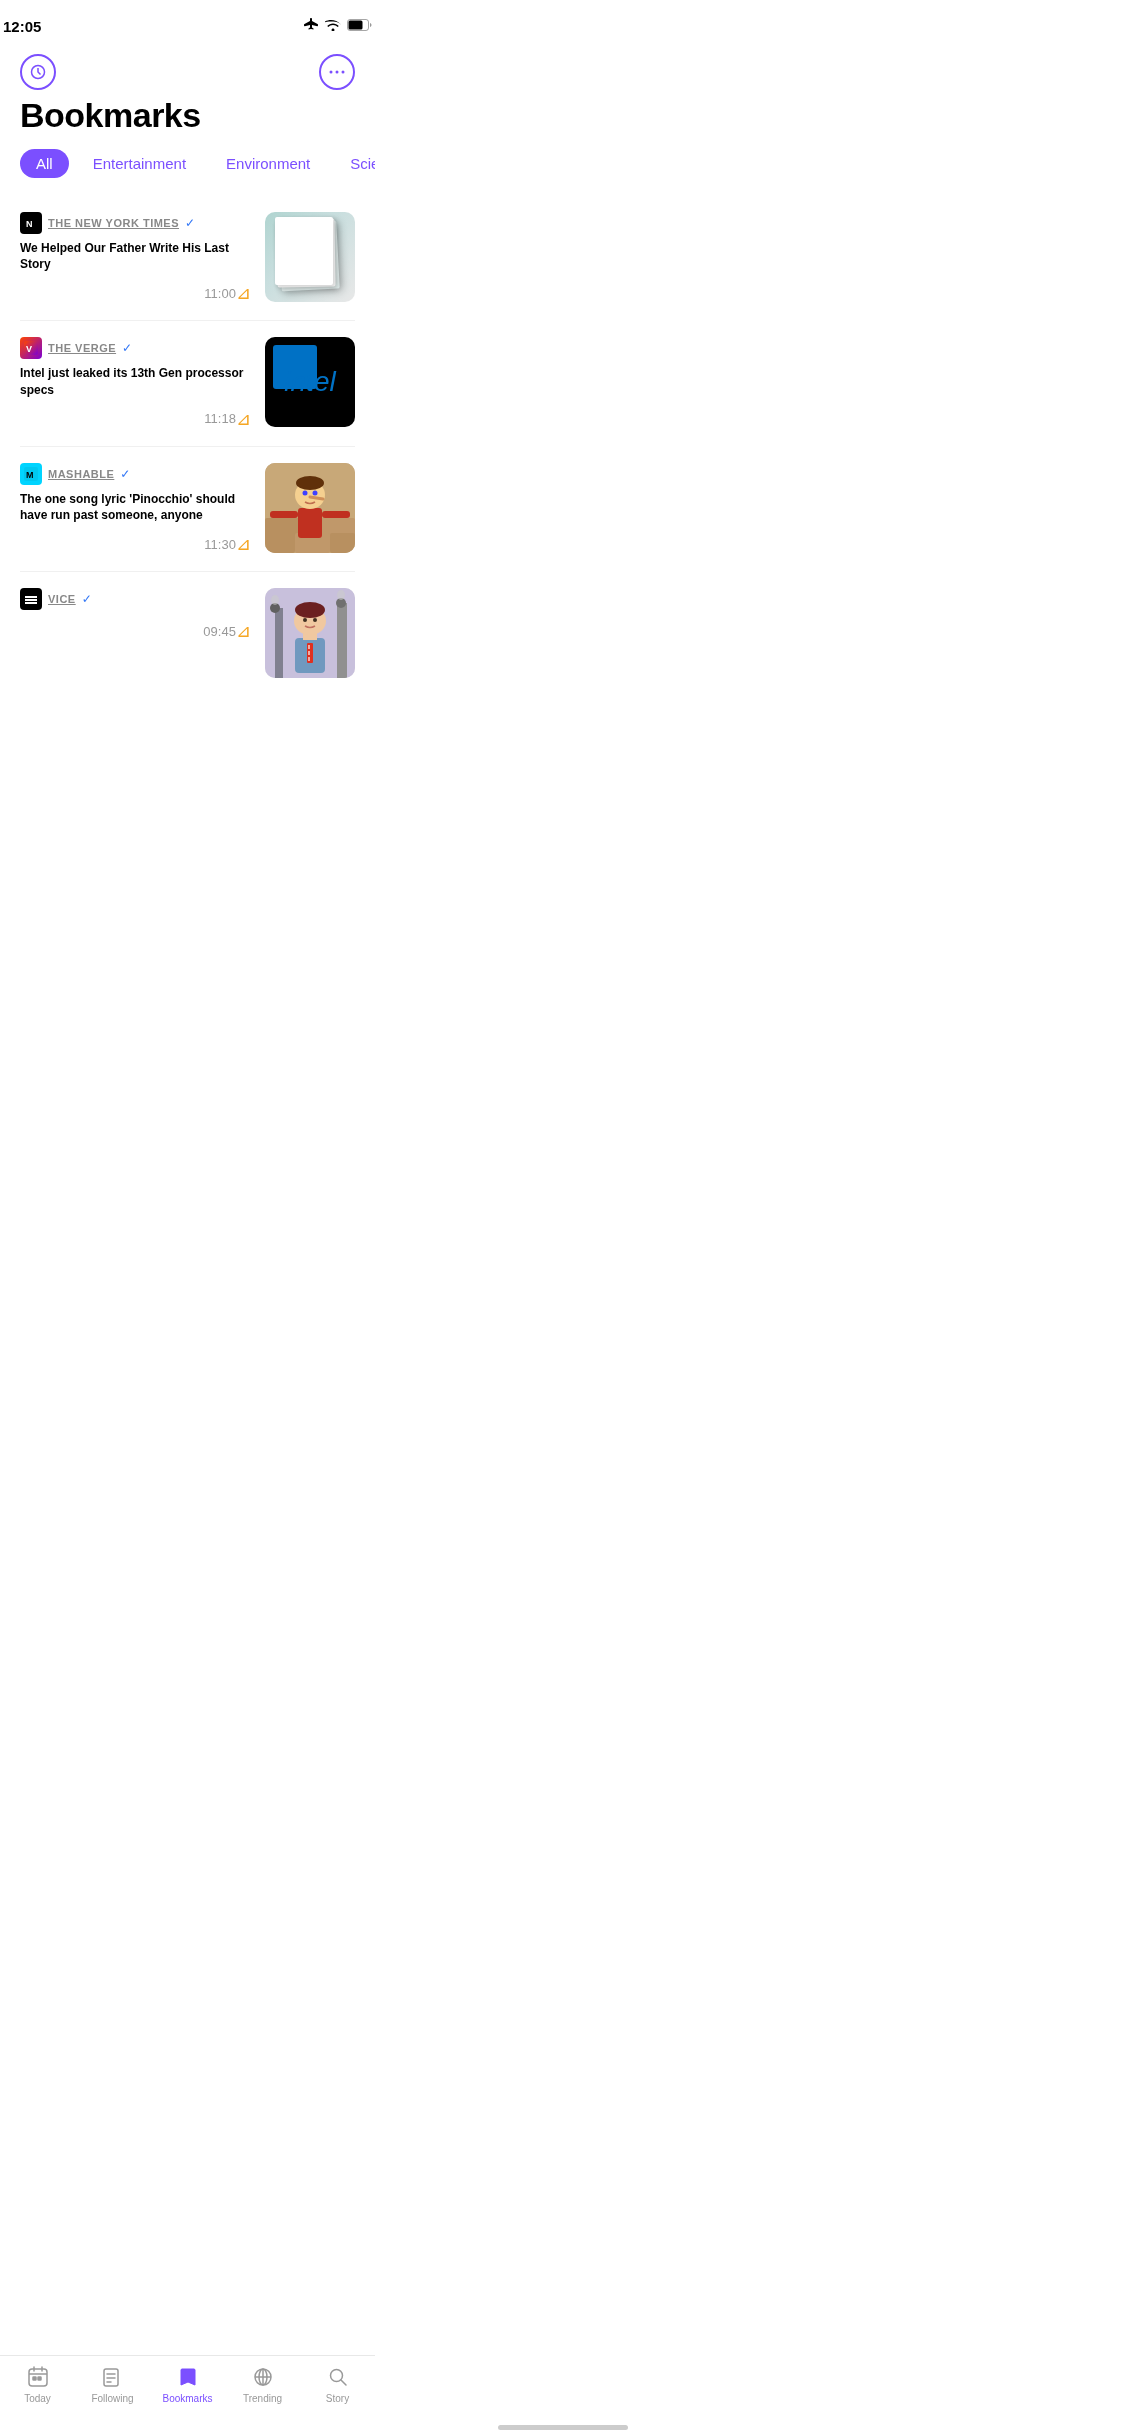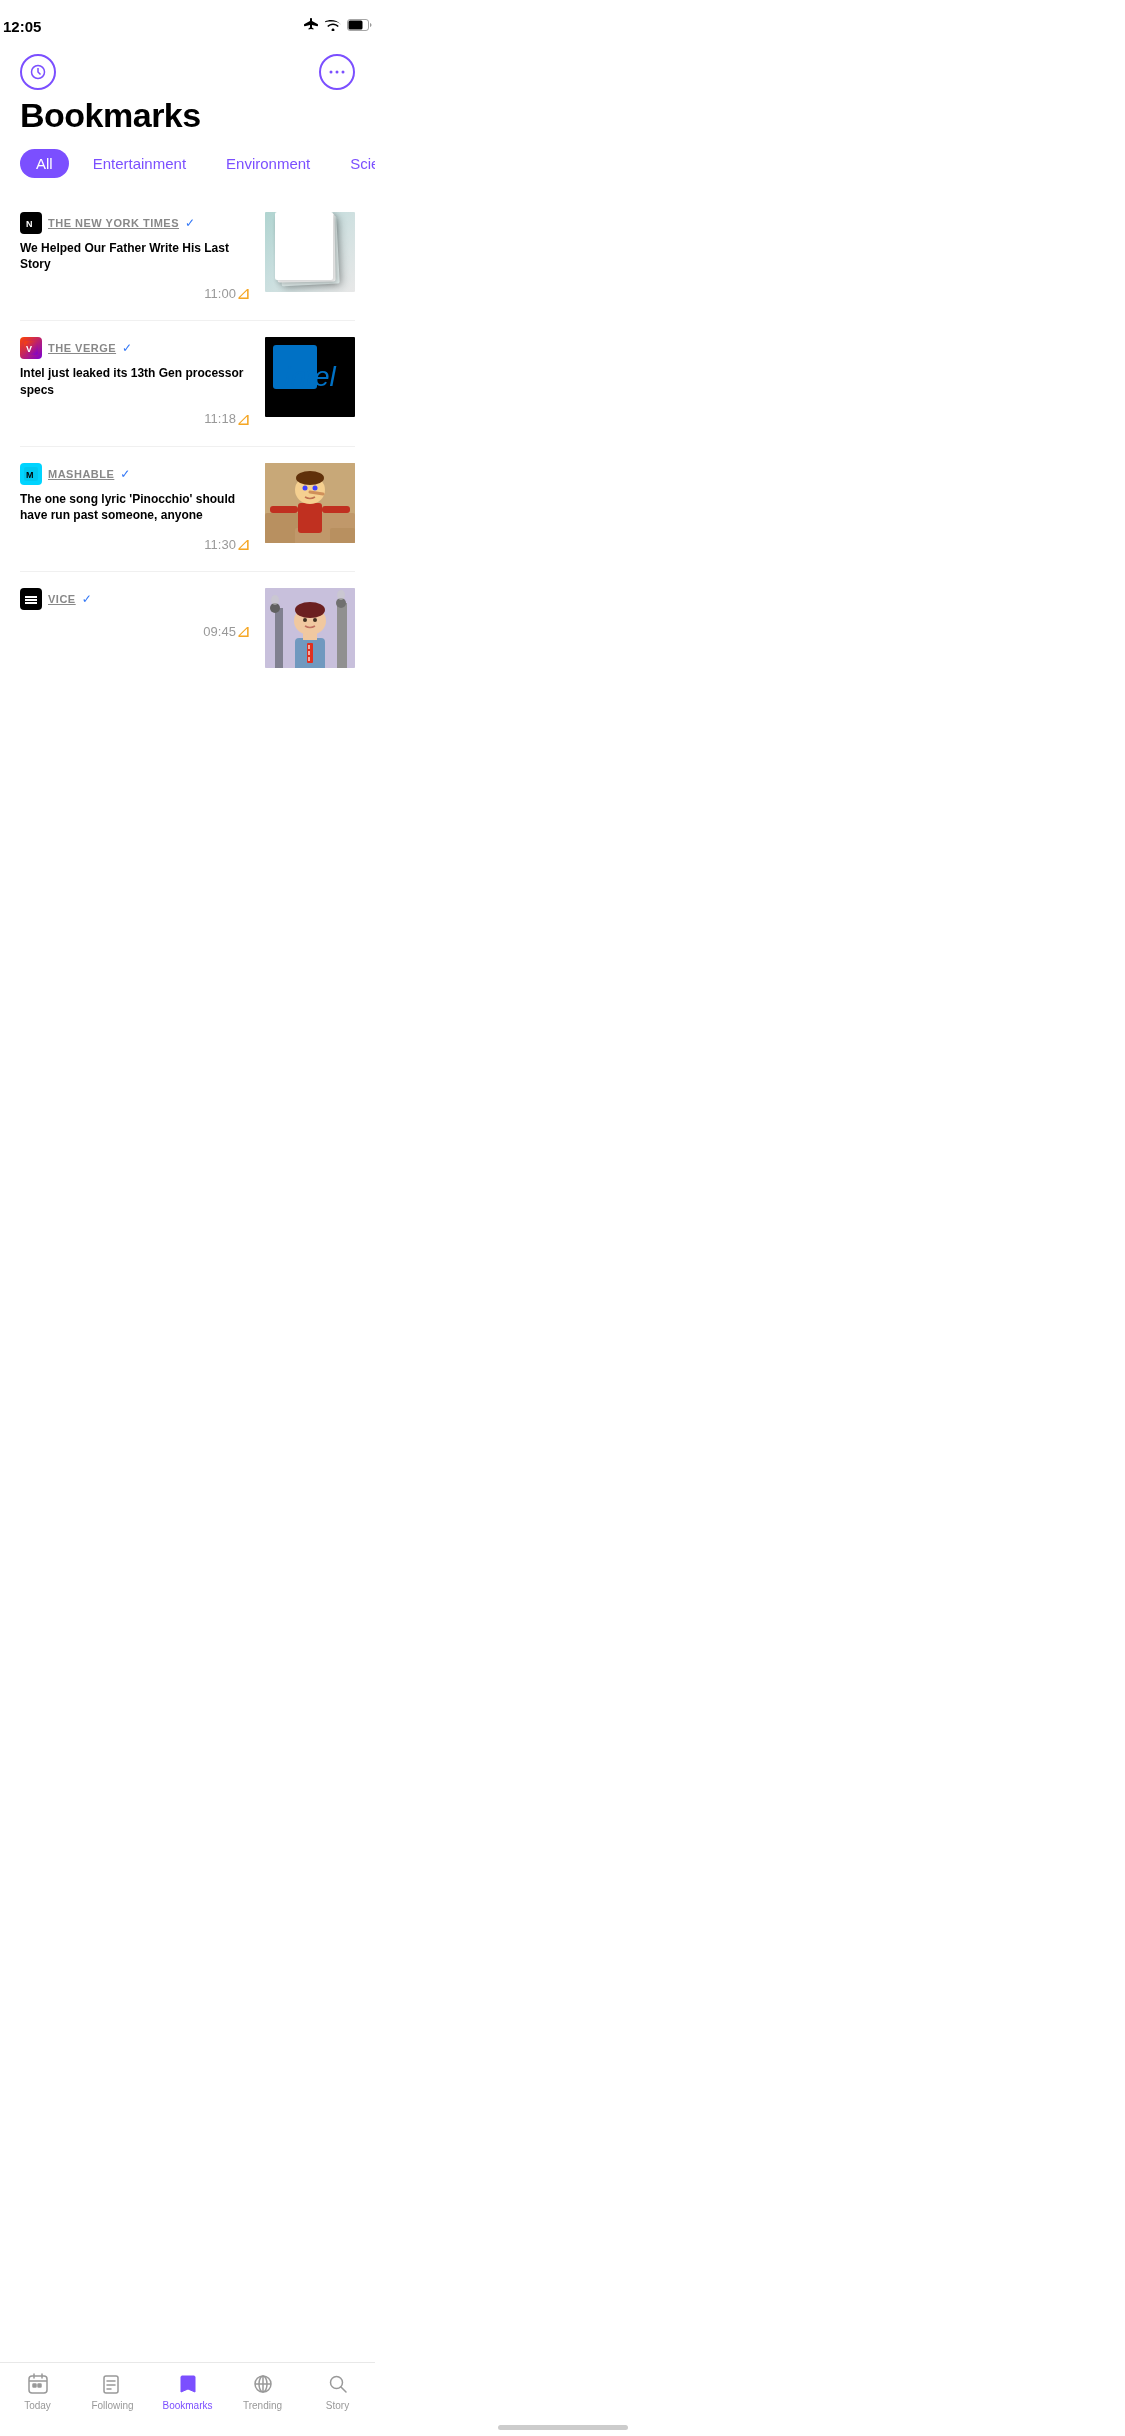--- a/index.html
+++ b/index.html
@@ -198,22 +198,22 @@
       color: #999;
     }
 
     .bookmark-icon {
       color: #F5A623;
       font-size: 18px;
     }
 
     .article-image {
       width: 90px;
-      height: 80px;
-      border-radius: 1px;
+      height: 90px;
+      border-radius: 10px;
       flex-shrink: 0;
       overflow: hidden;
       background: #e8e8e8;
     }
 
     
     .img-notebook {
       background: linear-gradient(135deg, #b0d4d0 0%, #c8dede 40%, #e8e8e8 100%);
       width: 100%;
       height: 100%;
@@ -255,21 +255,21 @@
       width: 100%;
       height: 100%;
       display: flex;
       align-items: center;
       justify-content: center;
     }
 
     
     .bottom-nav {
       position: fixed;
-      bottom: 5px;
+      bottom: 12px;
       left: 0;
       width: 375px;
       background: #ffffff;
       border-top: 1px solid #e8e8e8;
       display: flex;
       justify-content: space-around;
       align-items: center;
       padding: 8px 0 20px;
       z-index: 100;
     }

